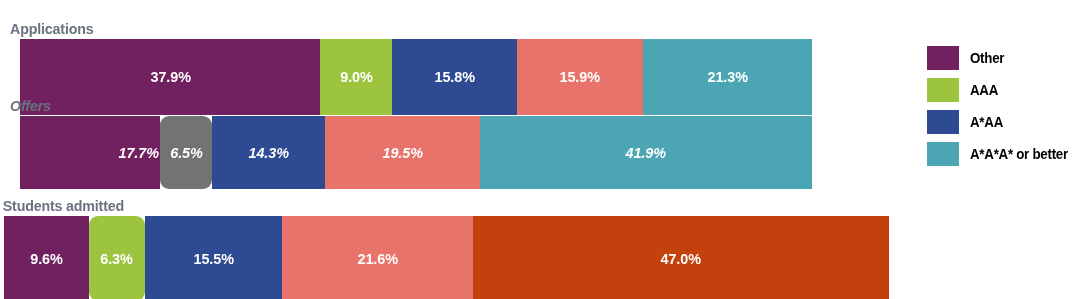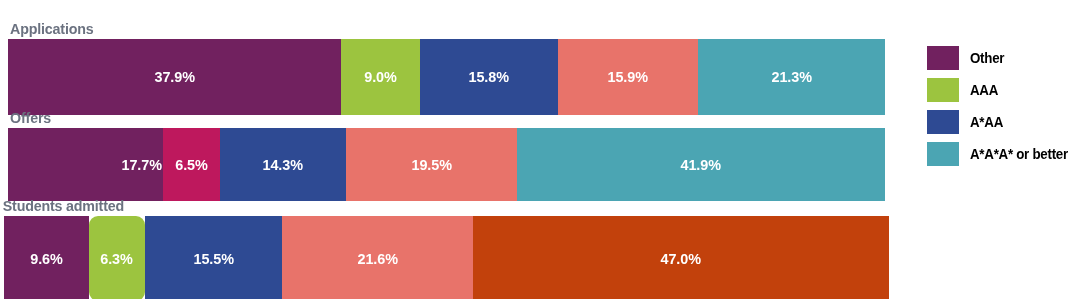--- a/index.html
+++ b/index.html
@@ -27,21 +27,21 @@
     width: 890px;
     height: 299px;
   }
 
   .bar-group {
     position: absolute;
     left: 0;
     width: 890px;
   }
   .bar-group.g0 { top: 19px; }
-  .bar-group.g1 { top: 108px; }
+  .bar-group.g1 { top: 96px; font-style: italic; }
   .bar-group.g2 { top: 196px; }
 
   .row-label {
     font-size: 15.5px;
     font-weight: bold;
     color: #6b7280;
     letter-spacing: -0.2px;
     line-height: 20px;
     height: 20px;
     padding-left: 11px;
@@ -50,22 +50,22 @@
     transform: scaleX(0.92);
     transform-origin: left center;
   }
   .bar-group.g2 .row-label {
     padding-left: 3px;
   }
 
   .bar {
     display: flex;
     height: 76px;
-    margin-left: 8px;
-    width: 877px;
+    margin-left: 20px;
+    width: 792px;
   }
   .bar-group.g1 .bar { height: 73px; }
   .bar-group.g2 .bar {
     height: 85px;
     margin-left: 4px;
     width: 885px;
   }
 
   .seg {
     display: flex;
@@ -139,21 +139,21 @@
             <span class="seg-value">21.3%</span>
           </div>
         </div>
       </div>
       <div class="bar-group g1">
         <div class="row-label">Offers</div>
         <div class="bar">
           <div class="seg" style="background: rgb(113, 33, 95); flex: 0 0 17.7177%; justify-content: flex-end;">
             <span class="seg-value">17.7%</span>
           </div>
-          <div class="seg" style="background: #be185d; flex: 0 0 6.50651%;">
+          <div class="seg" style="background: #737373; flex: 0 0 6.50651%; border-radius: 9px;">
             <span class="seg-value">6.5%</span>
           </div>
           <div class="seg" style="background: rgb(46, 74, 147); flex: 0 0 14.3143%;">
             <span class="seg-value">14.3%</span>
           </div>
           <div class="seg" style="background: rgb(232, 115, 106); flex: 0 0 19.5195%;">
             <span class="seg-value">19.5%</span>
           </div>
           <div class="seg" style="background: rgb(75, 165, 179); flex: 0 0 41.9419%;">
             <span class="seg-value">41.9%</span>

